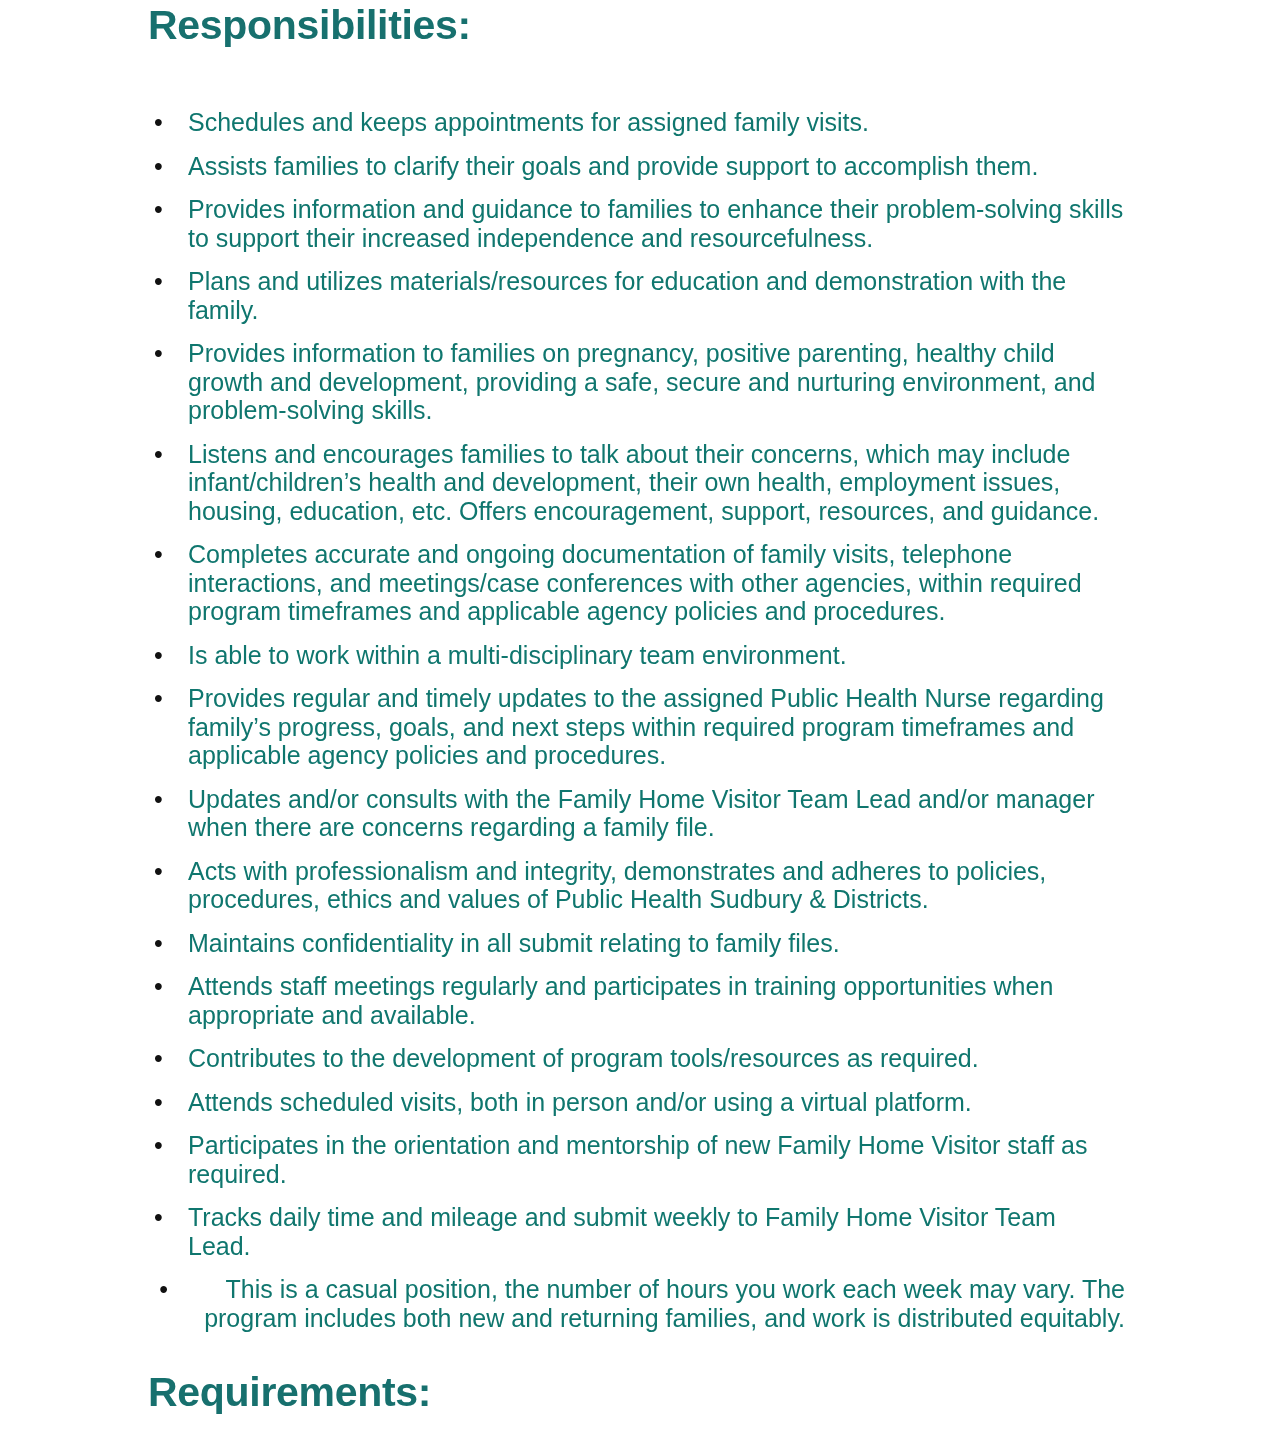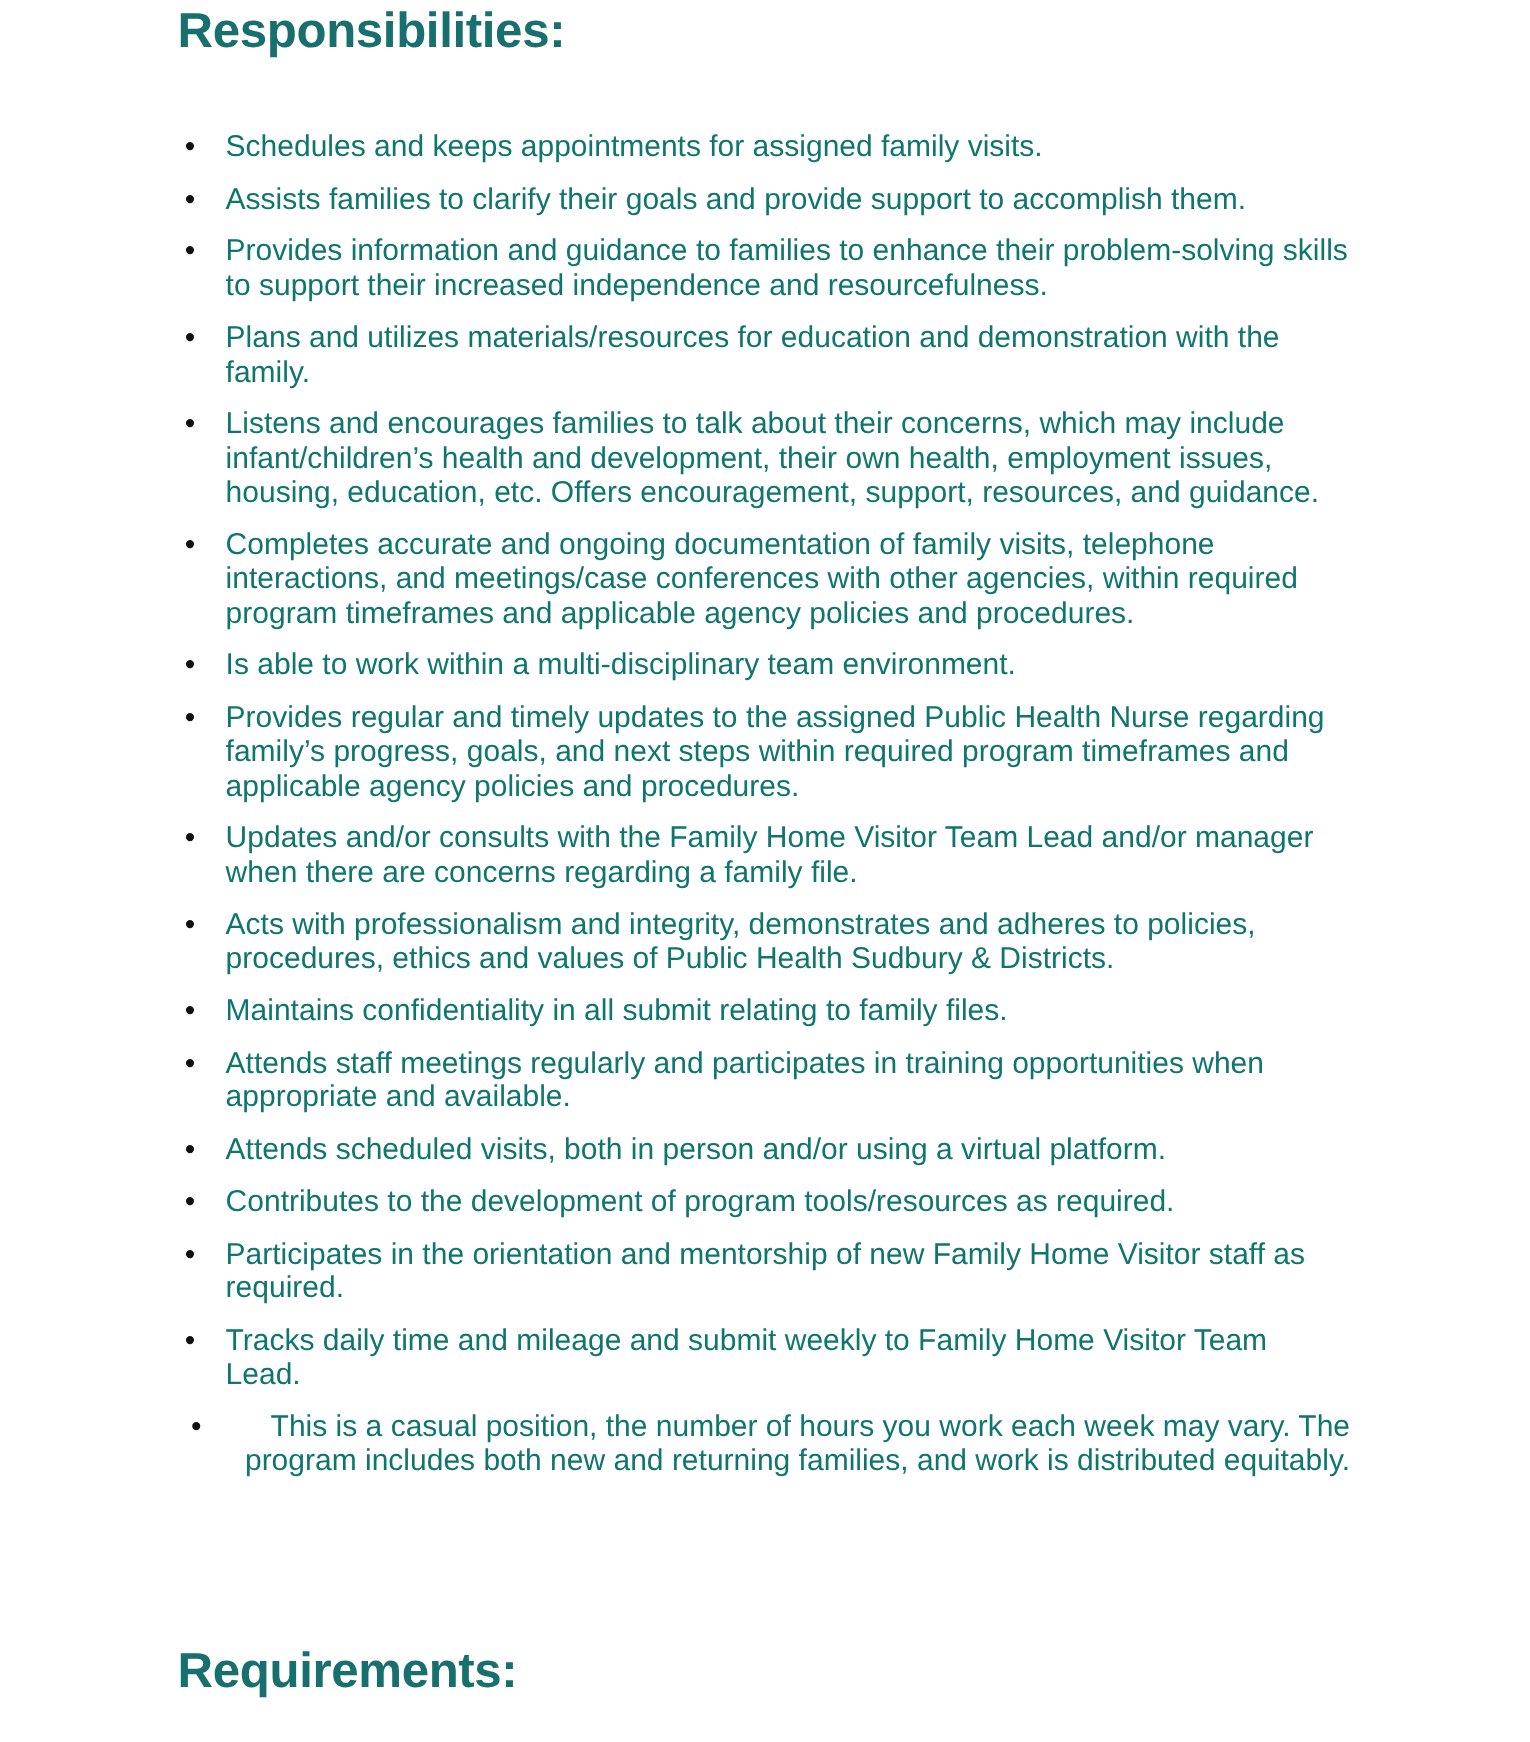--- a/index.html
+++ b/index.html
@@ -111,20 +111,24 @@
       <li class="bullet-item">
         <span class="marker"></span>
         <span class="bullet-text">Provides information and guidance to families to enhance their problem-solving skills to support their increased independence and resourcefulness.</span>
       </li>
       <li class="bullet-item">
         <span class="marker"></span>
         <span class="bullet-text">Plans and utilizes materials/resources for education and demonstration with the family.</span>
       </li>
       <li class="bullet-item">
         <span class="marker"></span>
+        <span class="bullet-text">Provides information to families on pregnancy, positive parenting, healthy child growth and development, providing a safe, secure and nurturing environment, and problem-solving skills.</span>
+      </li>
+      <li class="bullet-item">
+        <span class="marker"></span>
         <span class="bullet-text">Listens and encourages families to talk about their concerns, which may include infant/children’s health and development, their own health, employment issues, housing, education, etc. Offers encouragement, support, resources, and guidance.</span>
       </li>
       <li class="bullet-item">
         <span class="marker"></span>
         <span class="bullet-text">Completes accurate and ongoing documentation of family visits, telephone interactions, and meetings/case conferences with other agencies, within required program timeframes and applicable agency policies and procedures.</span>
       </li>
       <li class="bullet-item">
         <span class="marker"></span>
         <span class="bullet-text">Is able to work within a multi-disciplinary team environment.</span>
       </li>
@@ -143,25 +147,25 @@
       <li class="bullet-item">
         <span class="marker"></span>
         <span class="bullet-text">Maintains confidentiality in all submit relating to family files.</span>
       </li>
       <li class="bullet-item">
         <span class="marker"></span>
         <span class="bullet-text">Attends staff meetings regularly and participates in training opportunities when appropriate and available.</span>
       </li>
       <li class="bullet-item">
         <span class="marker"></span>
-        <span class="bullet-text">Attends scheduled visits, both in person and/or using a virtual platform.</span>
+        <span class="bullet-text">Contributes to the development of program tools/resources as required.</span>
       </li>
       <li class="bullet-item">
         <span class="marker"></span>
-        <span class="bullet-text">Contributes to the development of program tools/resources as required.</span>
+        <span class="bullet-text">Attends scheduled visits, both in person and/or using a virtual platform.</span>
       </li>
       <li class="bullet-item">
         <span class="marker"></span>
         <span class="bullet-text">Participates in the orientation and mentorship of new Family Home Visitor staff as required.</span>
       </li>
       <li class="bullet-item">
         <span class="marker"></span>
         <span class="bullet-text">Tracks daily time and mileage and submit weekly to Family Home Visitor Team Lead.</span>
       </li>
       <li class="bullet-item spaced-before">

